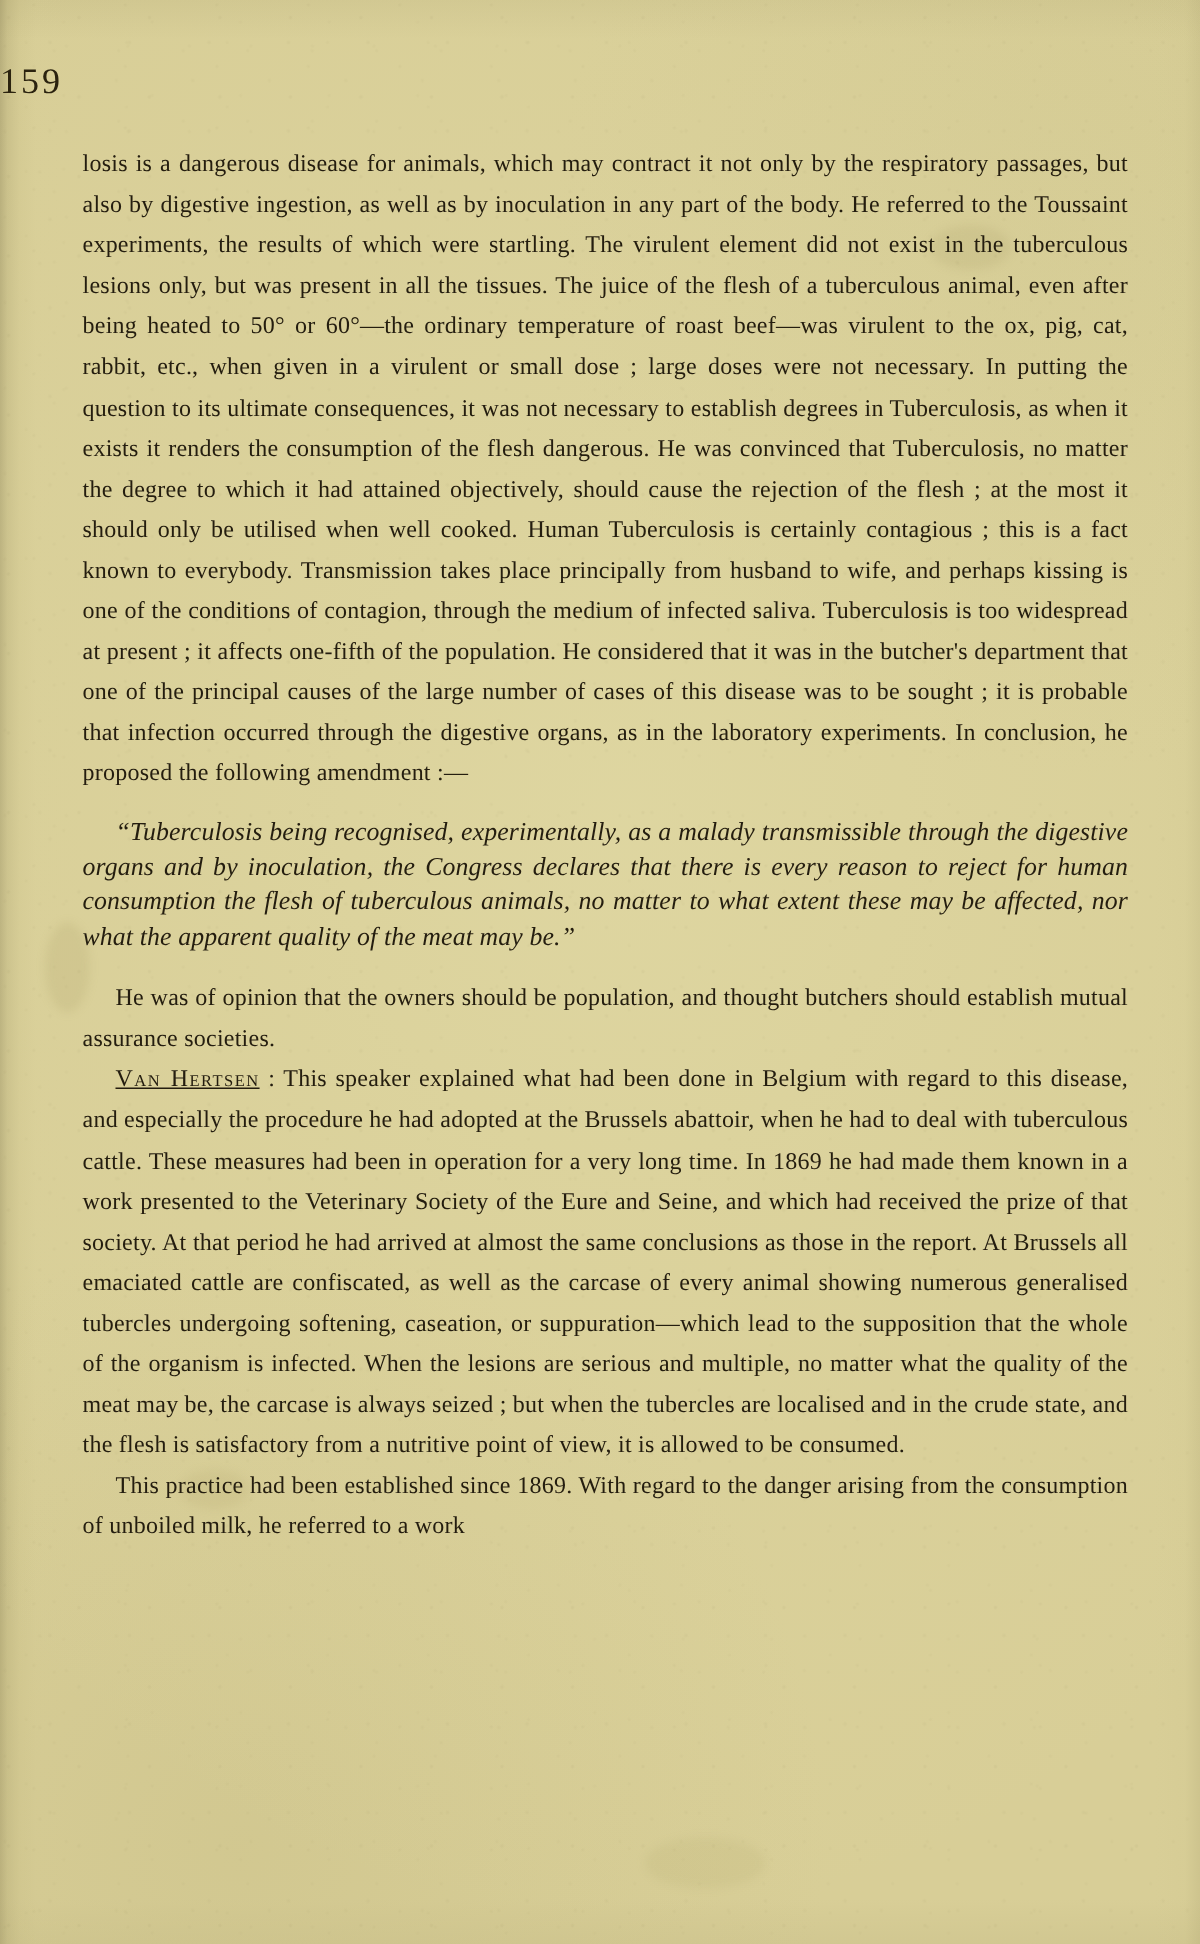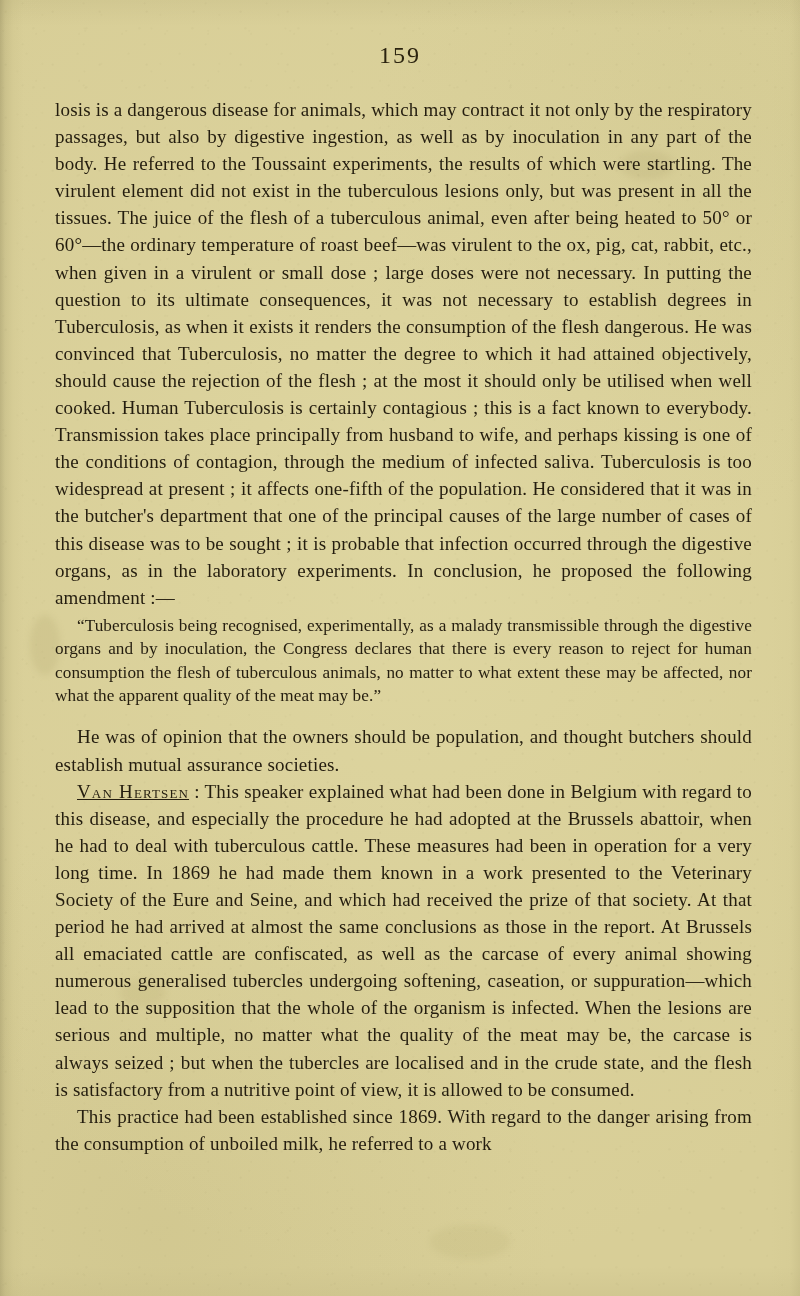--- a/index.html
+++ b/index.html
@@ -63,59 +63,60 @@
     pointer-events: none;
     border-radius: 50%;
     filter: blur(3px);
   }
 
   .page-number {
     position: absolute;
     top: 42px;
     left: 0;
     width: 800px;
-    text-align: center;
+    text-align: left;
     font-size: 24px;
     letter-spacing: 2px;
     color: #2b230f;
   }
 
   .textblock {
     position: absolute;
     left: 55px;
     top: 96px;
     width: 697px;
   }
 
   p {
     margin: 0;
     text-align: justify;
     text-justify: inter-word;
-    font-size: 19px;
+    font-size: 16px;
     line-height: 27.1px;
     color: #241d0f;
     letter-spacing: 0.01em;
   }
 
   p.body {
     text-indent: 0;
   }
 
   p.indented {
     text-indent: 22px;
   }
 
   
   p.quote {
     font-size: 17.2px;
     line-height: 23.4px;
     text-indent: 22px;
-    margin-top: 3px;
+    margin-top: 13px;
     margin-bottom: 16px;
     letter-spacing: 0.005em;
+    font-style: italic;
   }
 
   .smallcaps {
     font-variant: small-caps;
     letter-spacing: 0.06em;
     text-decoration: underline;
   }
 
   .lastline-free {
     text-align-last: left;

